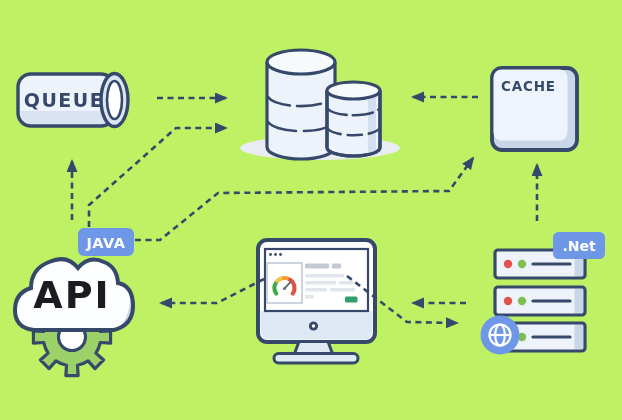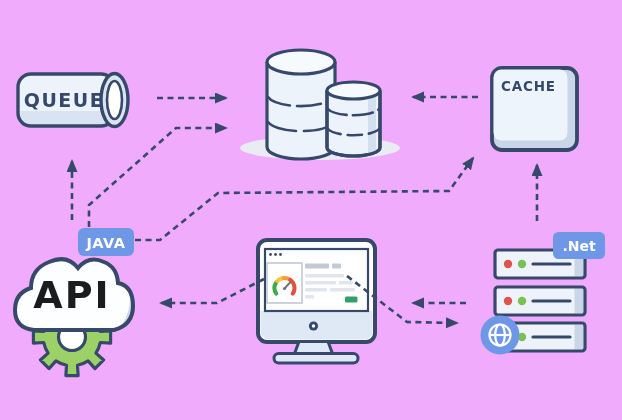--- a/index.html
+++ b/index.html
@@ -1,16 +1,16 @@
 <!DOCTYPE html>
 <html><head>
 <meta charset="utf-8">
 <style>
   html,body{margin:0;padding:0;background:#fff;}
-  #canvas{position:relative;width:622px;height:420px;background:#f0abfc;overflow:hidden;
+  #canvas{position:relative;width:622px;height:420px;background:#bef264;overflow:hidden;
           font-family:"DejaVu Sans","Liberation Sans",sans-serif;}
   .node{position:absolute;}
   svg text{font-family:"DejaVu Sans","Liberation Sans",sans-serif;}
   .lbl{font-weight:bold;fill:#36496b;}
   .badge-txt{font-weight:bold;fill:#ffffff;}
   #arrows{position:absolute;left:0;top:0;z-index:10;pointer-events:none;}
   .edge{fill:none;stroke:#36496b;stroke-width:2.6;stroke-dasharray:6 4.5;}
 </style>
 </head>
 <body>

